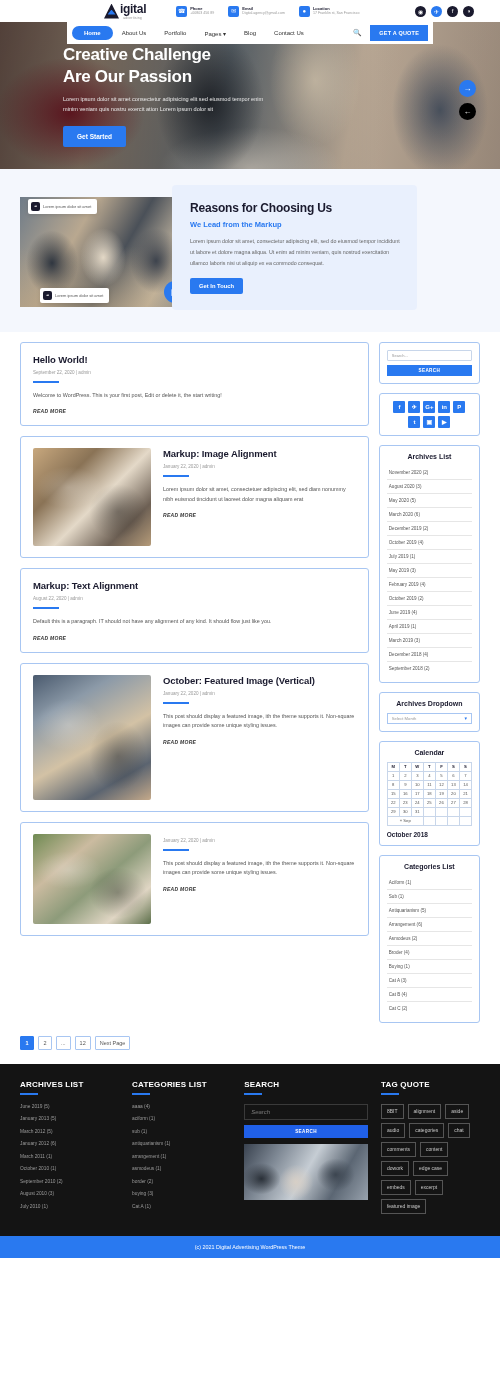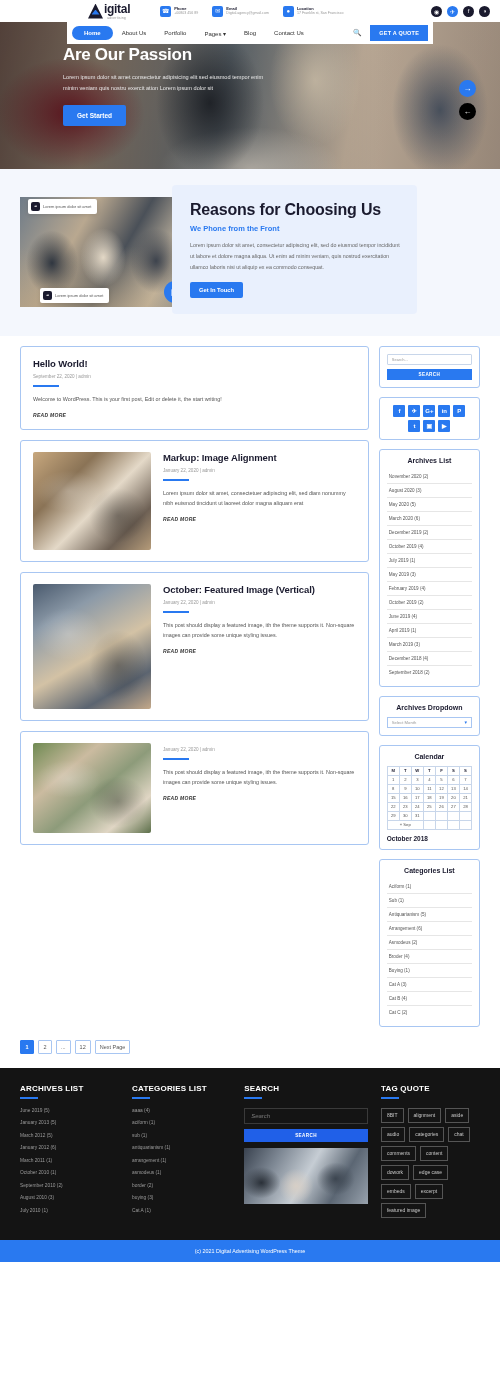--- a/index.html
+++ b/index.html
@@ -6,21 +6,21 @@
   body {
     width: 500px; height: 1394px; overflow: hidden;
     font-family: "Liberation Sans", sans-serif;
     background: #fff; color: #333;
   }
   .page { width: 500px; height: 1394px; position: relative; }
 
   
   .topbar {
     height: 22px; background: #fff; display: flex; align-items: center;
-    padding: 0 10px; gap: 0; justify-content: space-between;
+    padding: 0 26px; gap: 0; justify-content: space-between;
   }
   .logo { display: flex; align-items: center; margin-left: 78px; }
   .logo-mark {
     width: 15px; height: 15px; background: #1a1a2e; position: relative;
     clip-path: polygon(50% 0, 100% 100%, 0 100%);
   }
   .logo-mark::after {
     content: ""; position: absolute; left: 3.5px; top: 6px;
     width: 8px; height: 5px; background: #2979f0;
     clip-path: polygon(50% 0, 100% 100%, 0 100%);
@@ -137,21 +137,21 @@
   .bubble.b2 { bottom: 4px; left: 20px; }
   .play-btn {
     position: absolute; right: -6px; bottom: 4px; width: 22px; height: 22px;
     border-radius: 50%; background: #2979f0; color: #fff;
     display: flex; align-items: center; justify-content: center; font-size: 9px;
   }
   .rc-panel {
     background: #e9f0fd; border-radius: 4px; padding: 16px 16px 16px 18px;
     margin-left: -28px; width: 245px; position: relative; z-index: 2;
   }
-  .rc-h2 { font-size: 16px; font-weight: 700; color: #1a1a2e; letter-spacing: -.2px;}
+  .rc-h2 { font-size: 12px; font-weight: 700; color: #1a1a2e; letter-spacing: -.2px;}
   .rc-h3 { font-size: 7.5px; font-weight: 700; color: #2979f0; margin-top: 5px; }
   .rc-p { font-size: 5.3px; color: #666; line-height: 2.05; margin-top: 7px; }
   .rc-btn {
     display: inline-block; margin-top: 9px; background: #2979f0; color: #fff;
     font-size: 5.8px; font-weight: 600; padding: 5px 9px; border-radius: 2px;
   }
 
   
   .main { display: flex; padding: 10px 20px 0; gap: 10px; }
   .col-left { width: 379px; }
@@ -322,20 +322,21 @@
       <div class="nav-item">Blog</div>
       <div class="nav-item">Contact Us</div>
       <div class="nav-search">🔍</div>
       <div class="nav-cta">GET A QUOTE</div>
     </div>
   </div>
 
   <div class="hero">
     <div class="hero-inner">
       <div class="hero-title">
+        <div>Creative Challenge</div>
         <div>Are Our Passion</div>
       </div>
       <div class="hero-sub">Lorem ipsum dolor sit amet consectetur adipisicing elit sed eiusmod tempor enim minim veniam quis nostru exercit ation Lorem ipsum dolor sit</div>
       <div class="hero-btn">Get Started</div>
     </div>
     <div class="hero-arrows">
       <div class="arrow next">→</div>
       <div class="arrow prev">←</div>
     </div>
   </div>
@@ -350,21 +351,21 @@
           </div>
           <div class="bubble b2">
             <span class="dot">❝</span>
             <span>Lorem ipsum dolor sit amet</span>
           </div>
           <div class="play-btn">▶</div>
         </div>
       </div>
       <div class="rc-panel">
         <div class="rc-h2">Reasons for Choosing Us</div>
-        <div class="rc-h3">We Phone from the Front</div>
+        <div class="rc-h3">We Lead from the Markup</div>
         <div class="rc-p">Lorem ipsum dolor sit amet, consectetur adipiscing elit, sed do eiusmod tempor incididunt ut labore et dolore magna aliqua. Ut enim ad minim veniam, quis nostrud exercitation ullamco laboris nisi ut aliquip ex ea commodo consequat.</div>
         <div class="rc-btn">Get In Touch</div>
       </div>
     </div>
   </div>
 
   <div class="main">
     <div class="col-left">
 
       <div class="post">
@@ -382,20 +383,27 @@
           </div>
         <div class="p-body">
           <div class="post-title">Markup: Image Alignment</div>
           <div class="post-meta">January 22, 2020 | admin</div>
           <div class="post-rule"></div>
           <div class="post-body">Lorem ipsum dolor sit amet, consectetuer adipiscing elit, sed diam nonummy nibh euismod tincidunt ut laoreet dolor magna aliquam erat</div>
           <div class="post-more">READ MORE</div>
         </div>
       </div>
 
+      <div class="post">
+        <div class="post-title">Markup: Text Alignment</div>
+        <div class="post-meta">August 22, 2020 | admin</div>
+        <div class="post-rule"></div>
+        <div class="post-body">Default this is a paragraph. IT should not have any alignment of any kind. It should flow just like you.</div>
+        <div class="post-more">READ MORE</div>
+      </div>
 
       <div class="post with-img">
         <div class="p-thumb t2">
             <div class="p-thumb-i"></div>
           </div>
         <div class="p-body">
           <div class="post-title">October: Featured Image (Vertical)</div>
           <div class="post-meta">January 22, 2020 | admin</div>
           <div class="post-rule"></div>
           <div class="post-body">This post should display a featured image, ith the theme supports it. Non-square images can provide some unique styling issues.</div>

